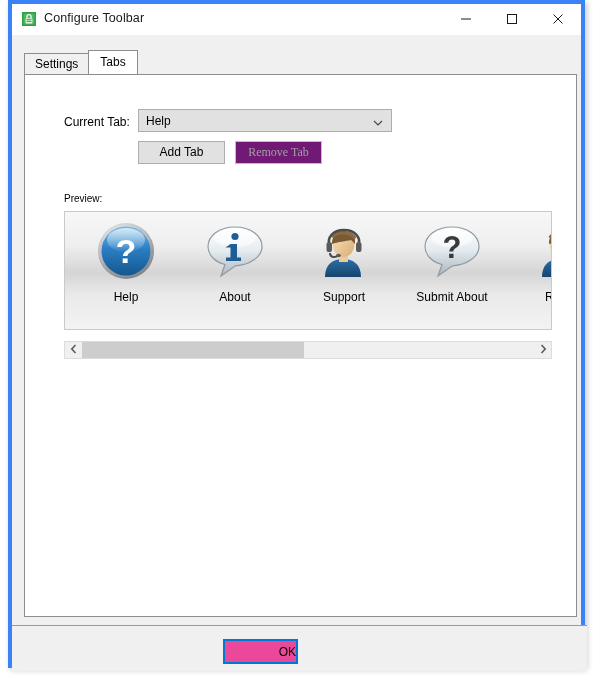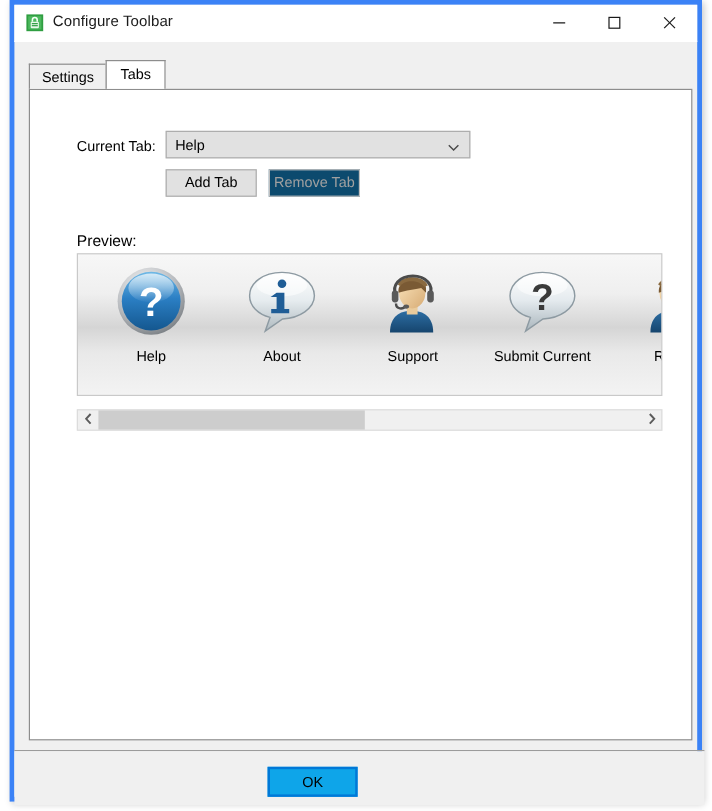--- a/index.html
+++ b/index.html
@@ -167,34 +167,35 @@
     line-height: 21px;
     text-align: center;
     font-size: 12px;
     background: #e1e1e1;
     border: 1px solid #adadad;
     box-sizing: border-box;
     color: #000;
     cursor: default;
     user-select: none;
   }
-  .btn.w1 { width: 76px; }
+  .btn.w1 { width: 87px; }
   .btn.disabled {
     color: #a0a0a0;
-    background: #0c4a6e;
+    background: #701a75;
     border-color: #bfbfbf;
+    font-family: Liberation Serif, serif;
   }
   .btn-gap { width: 5px; }
 
   
   .label-preview {
     position: absolute;
     left: 39px;
     top: 118px;
-    font-size: 13px;
+    font-size: 10px;
     color: #000;
   }
   .preview-panel {
     position: absolute;
     left: 39px;
     top: 136px;
     width: 488px;
     height: 119px;
     border: 1px solid #c9c9c9;
     box-sizing: border-box;
@@ -279,23 +280,23 @@
     top: 622px;
     width: 575px;
     height: 45px;
     background: #f0f0f0;
   }
   .dlg-btn {
     position: absolute;
     top: 13px;
     height: 25px;
     line-height: 23px;
-    text-align: center;
-    font-size: 12px;
-    background: #0ea5e9;
+    text-align: right;
+    font-size: 12px;
+    background: #ec4899;
     border: 1px solid #adadad;
     box-sizing: border-box;
     color: #000;
     cursor: default;
     user-select: none;
   }
   .dlg-btn.ok {
     left: 211px;
     width: 75px;
     border: 2px solid #0078d7;
@@ -469,21 +470,21 @@
                 <stop offset="0%" stop-color="#ffffff"></stop>
                 <stop offset="48%" stop-color="#e4eaee"></stop>
                 <stop offset="100%" stop-color="#a9b5bc"></stop>
               </linearGradient>
             </defs>
             <path d="M31 7 C15 7 4 16 4 26.5 C4 35 11 42 21 44.5 L17 56 L31.5 45.8 C45.5 45.2 58 37 58 26.5 C58 16 47 7 31 7 Z" fill="url(#gBub2)" stroke="#8d9aa2" stroke-width="1.2"></path>
             <ellipse cx="31" cy="18" rx="21" ry="9" fill="#ffffff" opacity="0.5"></ellipse>
             <text x="31" y="38" font-family="'Liberation Sans',sans-serif" font-size="31" font-weight="bold" fill="#3a3a3a" text-anchor="middle">?</text>
           </svg>
         </div>
-        <div class="tb-label">Submit Current</div>
+        <div class="tb-label">Submit About</div>
       </div>
 
       <div class="tb-item" style="left:448px">
         <div class="tb-icon">
           <svg width="62" height="62" viewBox="0 0 62 62">
             <defs>
               <linearGradient id="gShirt2" x1="0" y1="0" x2="0" y2="1">
                 <stop offset="0%" stop-color="#2d6ea4"></stop>
                 <stop offset="100%" stop-color="#16456e"></stop>
               </linearGradient>

